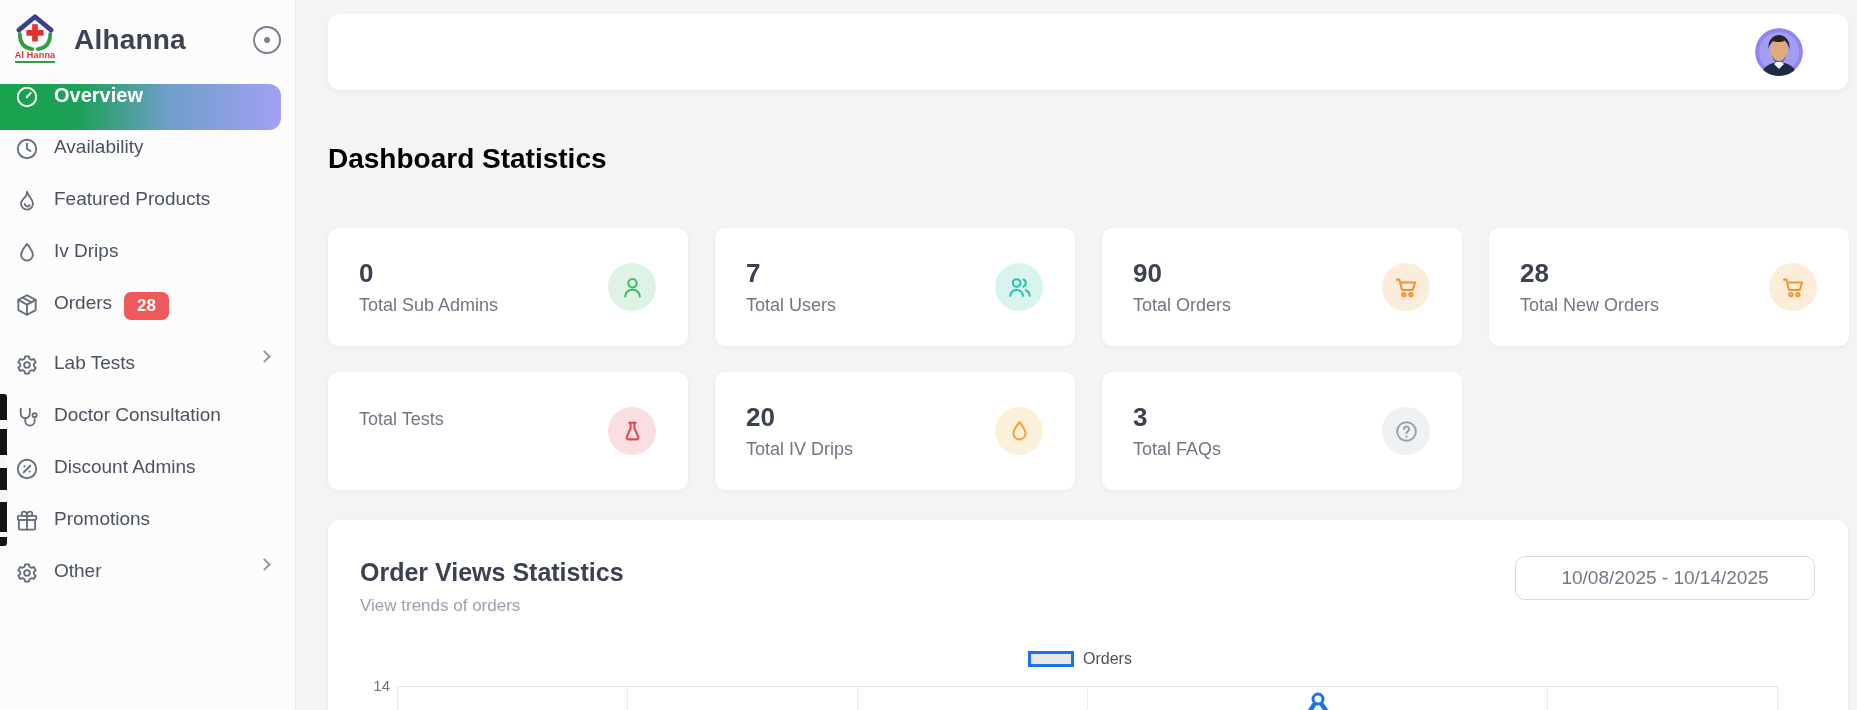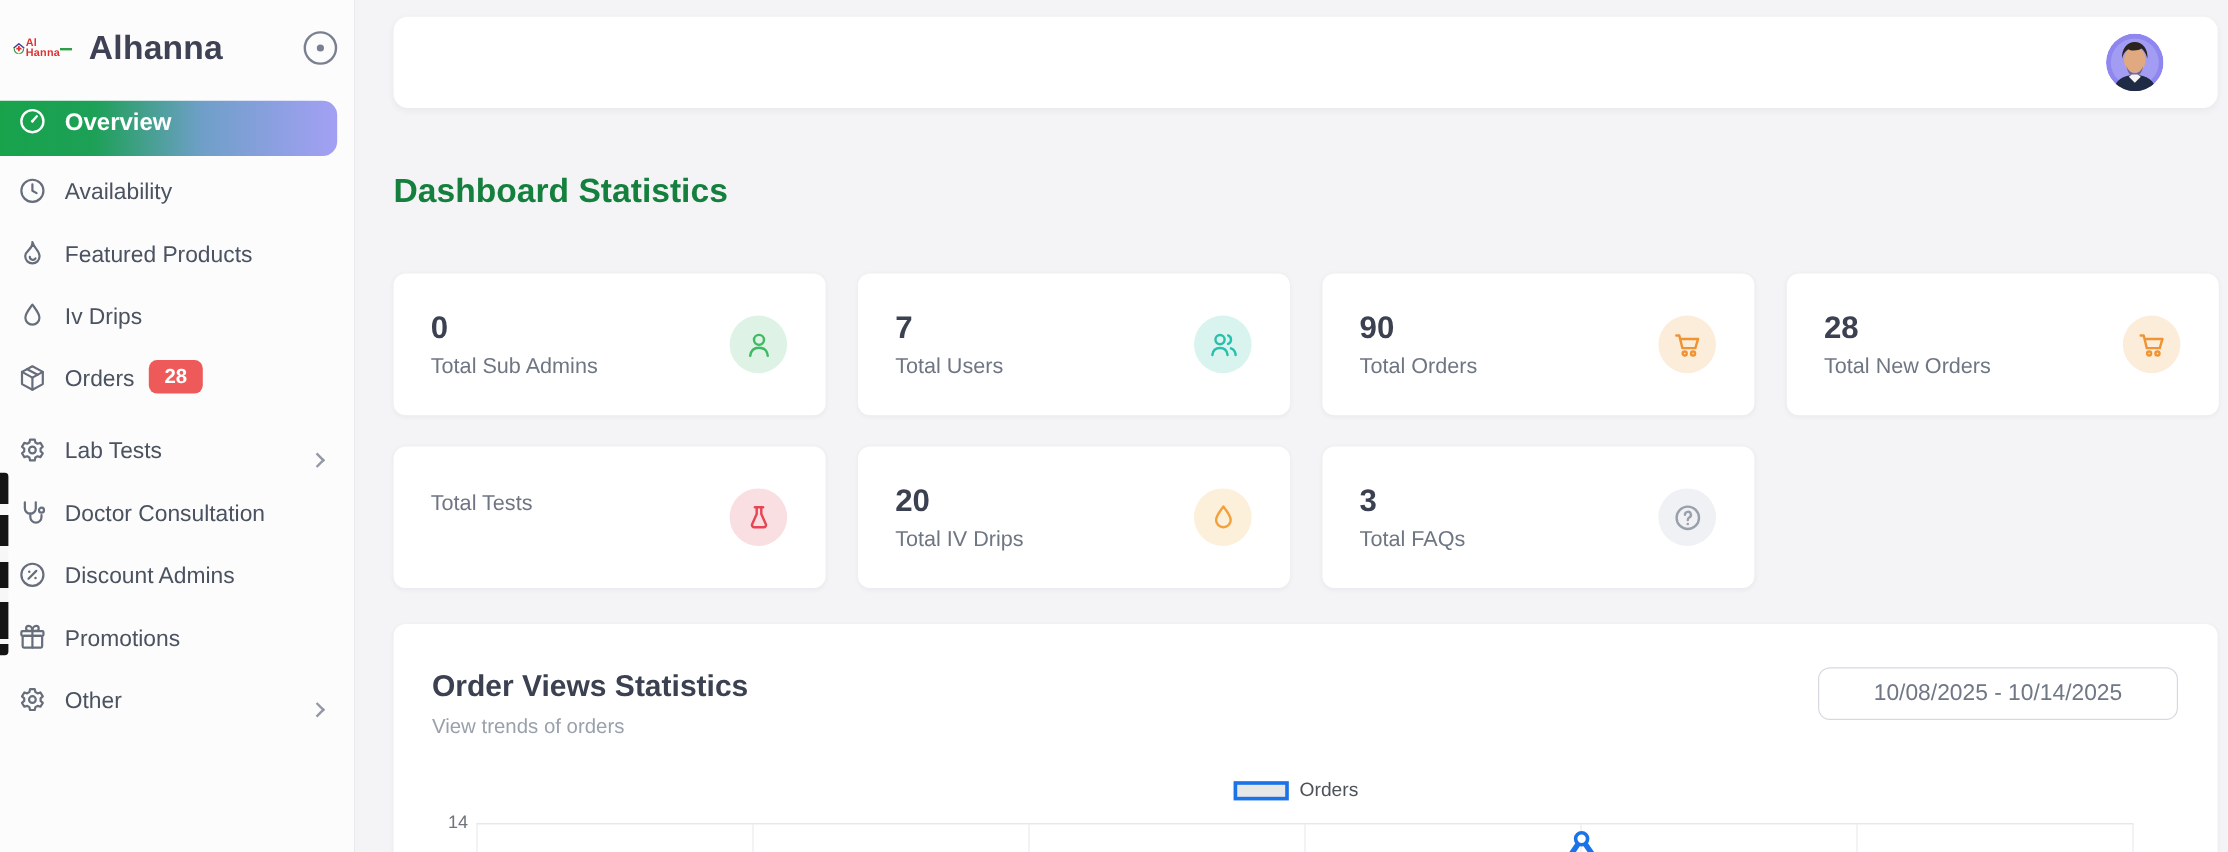--- a/index.html
+++ b/index.html
@@ -2,48 +2,48 @@
 <html><head>
 <meta charset="utf-8">
 <style>
   * { margin:0; padding:0; box-sizing:border-box; }
   html,body { width:1857px; height:710px; overflow:hidden; }
   body { font-family:"Liberation Sans", sans-serif; background:#f4f4f7; position:relative; color:#4a5160; }
 
   
   .sidebar { position:absolute; left:0; top:0; width:296px; height:710px; background:#fcfcfd; border-right:1px solid #e9eaef; }
   .logo-row { display:flex; align-items:center; padding:8px 14px 0 10px; height:72px; }
-  .logo-mark { width:50px; height:58px; flex:0 0 auto; display:flex; flex-direction:row; align-items:center; }
+  .logo-mark { width:50px; height:58px; flex:0 0 auto; display:flex; flex-direction:column; align-items:center; }
   .logo-sub { font-size:9px; font-weight:700; color:#e03131; line-height:9px; letter-spacing:.2px; }
   .logo-bar { width:40px; height:2px; background:#2f9e44; margin-top:1px; }
   .app-title { font-size:28px; font-weight:700; color:#3e4254; margin-left:14px; letter-spacing:.2px; }
   .target-btn { margin-left:auto; width:28px; height:28px; border:2px solid #7a8090; border-radius:50%; position:relative; background:transparent; cursor:pointer; }
   .target-btn::after { content:""; position:absolute; left:50%; top:50%; width:6px; height:6px; margin:-3px 0 0 -3px; border-radius:50%; background:#7a8090; }
 
   .menu { margin-top:12px; }
-  .menu-item { display:flex; align-items:flex-end; height:52px; padding:0 16px 16px 14px; font-size:19px; font-weight:500; color:#4b5260; cursor:pointer; }
+  .menu-item { display:flex; align-items:flex-start; height:52px; padding:0 16px 16px 14px; font-size:19px; font-weight:500; color:#4b5260; cursor:pointer; }
   .menu-item .mi-icon { width:26px; height:26px; margin-right:14px; color:#666d7b; flex:0 0 auto; }
   .menu-item .mi-icon svg { width:26px; height:26px; display:block; }
   .menu-item.active { height:46px; width:281px; margin-bottom:6px; border-radius:0 12px 12px 0; color:#ffffff;
       background:linear-gradient(90deg,#18a34b 0%,#1da057 28%,#6f9fc9 60%,#a3a0f4 100%); font-weight:700; font-size:20px; }
   .menu-item.active .mi-icon { color:#ffffff; }
   .menu-item.gap-top { margin-top:8px; }
   .chev { width:9px; height:9px; border-top:2px solid #9298a4; border-right:2px solid #9298a4; transform:rotate(45deg); margin-left:auto; margin-right:10px; }
   .badge { margin-left:12px; background:#ee5a5a; color:#fff; font-size:17px; font-weight:700; padding:4px 13px; border-radius:7px; line-height:20px; }
 
   .edge-tab { position:absolute; left:0; top:394px; width:7px; height:152px; border-radius:0 3px 3px 0; cursor:pointer;
       background:linear-gradient(180deg,#141414 0%,#141414 17%,#f7f7f7 17%,#f7f7f7 23%,#141414 23%,#141414 40%,#f7f7f7 40%,#f7f7f7 49%,#141414 49%,#141414 63%,#f7f7f7 63%,#f7f7f7 71%,#141414 71%,#141414 91%,#f7f7f7 91%,#f7f7f7 94%,#141414 94%); }
 
   
   .topbar { position:absolute; left:328px; top:14px; width:1520px; height:76px; background:#ffffff; border-radius:12px; box-shadow:0 2px 6px rgba(30,30,60,.05); }
   .avatar { position:absolute; right:45px; top:14px; width:48px; height:48px; border-radius:50%; overflow:hidden; cursor:pointer; }
   .avatar svg { display:block; }
 
   
-  .page-heading { position:absolute; left:328px; top:143px; font-size:28px; font-weight:600; color:#15803d; }
+  .page-heading { position:absolute; left:328px; top:143px; font-size:28px; font-weight:600; color:#000000; }
 
   
   .cards { position:absolute; left:328px; top:228px; width:1521px; display:flex; flex-wrap:wrap; gap:26px 27px; }
   .stat-card { width:360px; height:118px; background:#ffffff; border-radius:10px; box-shadow:0 1px 4px rgba(30,30,60,.05); position:relative; padding:30px 0 0 31px; }
   .sc-value { font-size:26px; font-weight:700; color:#3b4150; line-height:30px; }
   .sc-label { font-size:18px; color:#6f7683; margin-top:7px; }
   .sc-icon { position:absolute; right:32px; top:35px; width:48px; height:48px; border-radius:50%; display:flex; align-items:center; justify-content:center; }
   .sc-icon svg { width:27px; height:27px; display:block; }
 
   

